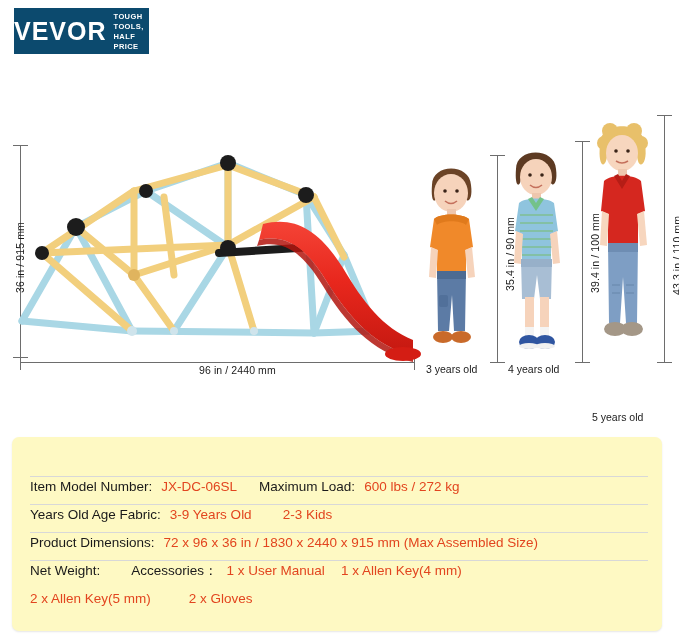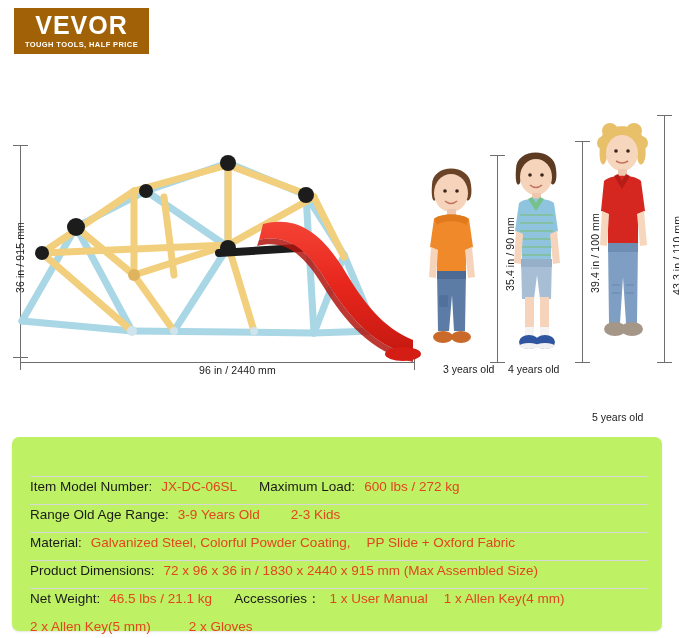--- a/index.html
+++ b/index.html
@@ -5,30 +5,30 @@
   html,body{margin:0;padding:0;}
   body{
     width:679px;height:638px;position:relative;background:#ffffff;
     font-family:"Liberation Sans","DejaVu Sans",sans-serif;
     overflow:hidden;
   }
 
   
   .logo{
     position:absolute;left:14px;top:8px;width:135px;height:46px;
-    background:#a16207;display:flex;flex-direction:column;
+    background:#0c4a6e;display:flex;flex-direction:row;
     align-items:center;justify-content:center;
   }
   .logo-word{
     color:#ffffff;font-weight:bold;font-size:25px;letter-spacing:1px;
     line-height:25px;font-family:"Liberation Sans",sans-serif;
   }
   .logo-tag{
     color:#ffffff;font-weight:bold;font-size:7.5px;letter-spacing:.4px;
-    line-height:10px;margin-top:2px;
+    line-height:10px;margin-top:2px;margin-left:7px;
   }
 
   
   .stage{position:absolute;left:0;top:95px;width:679px;height:300px;}
 
   
   .dim-line{position:absolute;background:#6d6d6d;}
   .dim-v{width:1px;}
   .dim-h{height:1px;}
   .cap-h{position:absolute;height:1px;background:#6d6d6d;}
@@ -49,21 +49,21 @@
   
   .dome{position:absolute;left:14px;top:40px;}
 
   
   .kid{position:absolute;}
   .kid svg{display:block;}
 
   
   .spec-panel{
     position:absolute;left:12px;top:437px;width:650px;height:194px;
-    background:#bef264;border-radius:7px;
+    background:#fef9c3;border-radius:7px;
     box-shadow:0 1px 2px rgba(0,0,0,.10);
     padding:0;box-sizing:border-box;
   }
   .spec-rows{
     position:absolute;left:18px;top:12px;right:14px;
   }
   .spec-row{
     display:flex;align-items:baseline;flex-wrap:nowrap;
     border-bottom:1px solid #d8d8d8;
     height:27px;line-height:27px;
@@ -266,21 +266,21 @@
 
       <ellipse cx="27" cy="214" rx="11" ry="7" fill="#a49787"></ellipse>
       <ellipse cx="44" cy="214" rx="11" ry="7" fill="#a49787"></ellipse>
     </svg>
   </div>
 
   <div class="dim-line dim-v" style="left:497px;top:60px;height:208px;"></div>
   <div class="cap-h" style="left:490px;top:60px;width:15px;"></div>
   <div class="cap-h" style="left:490px;top:267px;width:15px;"></div>
   <div class="dim-label vert" style="left:504px;top:196px;">35.4 in / 90 mm</div>
-  <div class="age-label" style="left:443px;top:268px;text-align:center;">3 years old</div>
+  <div class="age-label" style="left:426px;top:268px;text-align:center;">3 years old</div>
 
   <div class="dim-line dim-v" style="left:582px;top:46px;height:222px;"></div>
   <div class="cap-h" style="left:575px;top:46px;width:15px;"></div>
   <div class="cap-h" style="left:575px;top:267px;width:15px;"></div>
   <div class="dim-label vert" style="left:589px;top:198px;">39.4 in / 100 mm</div>
   <div class="age-label" style="left:508px;top:268px;">4 years old</div>
 
   <div class="dim-line dim-v" style="left:664px;top:20px;height:248px;"></div>
   <div class="cap-h" style="left:657px;top:20px;width:15px;"></div>
   <div class="cap-h" style="left:657px;top:267px;width:15px;"></div>
@@ -295,46 +295,38 @@
       <span class="lbl">Item Model Number:</span>
       <span class="gapsm"></span>
       <span class="val">JX-DC-06SL</span>
       <span class="gaplg"></span>
       <span class="lbl">Maximum Load:</span>
       <span class="gapsm"></span>
       <span class="val">600 lbs / 272 kg</span>
     </div>
 
     <div class="spec-row">
-      <span class="lbl">Range Old Age Range:</span>
+      <span class="lbl">Years Old Age Fabric:</span>
       <span class="gapsm"></span>
       <span class="val">3-9 Years Old</span>
       <span class="gaplg"></span>
       <span class="gapsm"></span>
       <span class="val">2-3 Kids</span>
     </div>
 
-    <div class="spec-row">
-      <span class="lbl">Material:</span>
-      <span class="gapsm"></span>
-      <span class="val">Galvanized Steel, Colorful Powder Coating,</span>
-      <span class="gapmd"></span>
-      <span class="val">PP Slide + Oxford Fabric</span>
-    </div>
 
     <div class="spec-row">
       <span class="lbl">Product Dimensions:</span>
       <span class="gapsm"></span>
       <span class="val">72 x 96 x 36 in / 1830 x 2440 x 915 mm (Max Assembled Size)</span>
     </div>
 
     <div class="spec-row">
       <span class="lbl">Net Weight:</span>
       <span class="gapsm"></span>
-      <span class="val">46.5 lbs / 21.1 kg</span>
       <span class="gaplg"></span>
       <span class="lbl">Accessories：</span>
       <span class="gapsm"></span>
       <span class="val">1 x User Manual</span>
       <span class="gapmd"></span>
       <span class="val">1 x Allen Key(4 mm)</span>
     </div>
 
     <div class="spec-row">
       <span class="val">2 x Allen Key(5 mm)</span>

